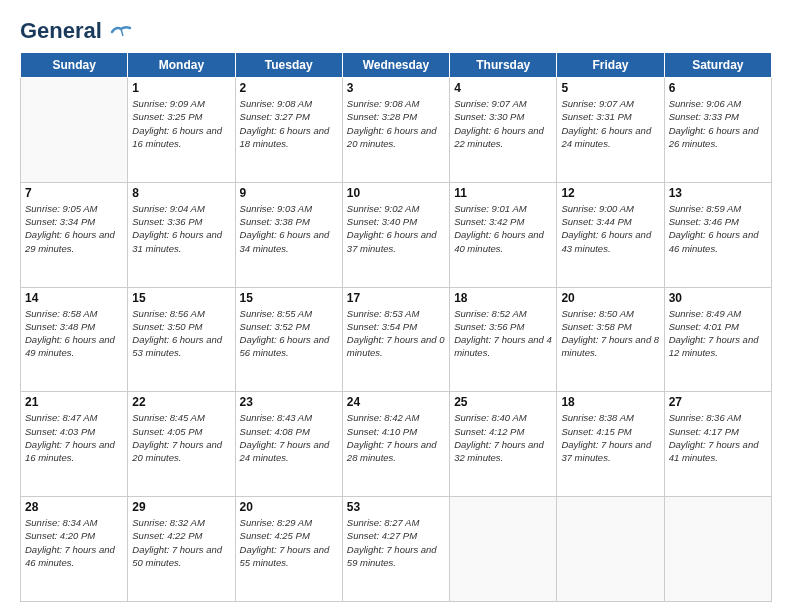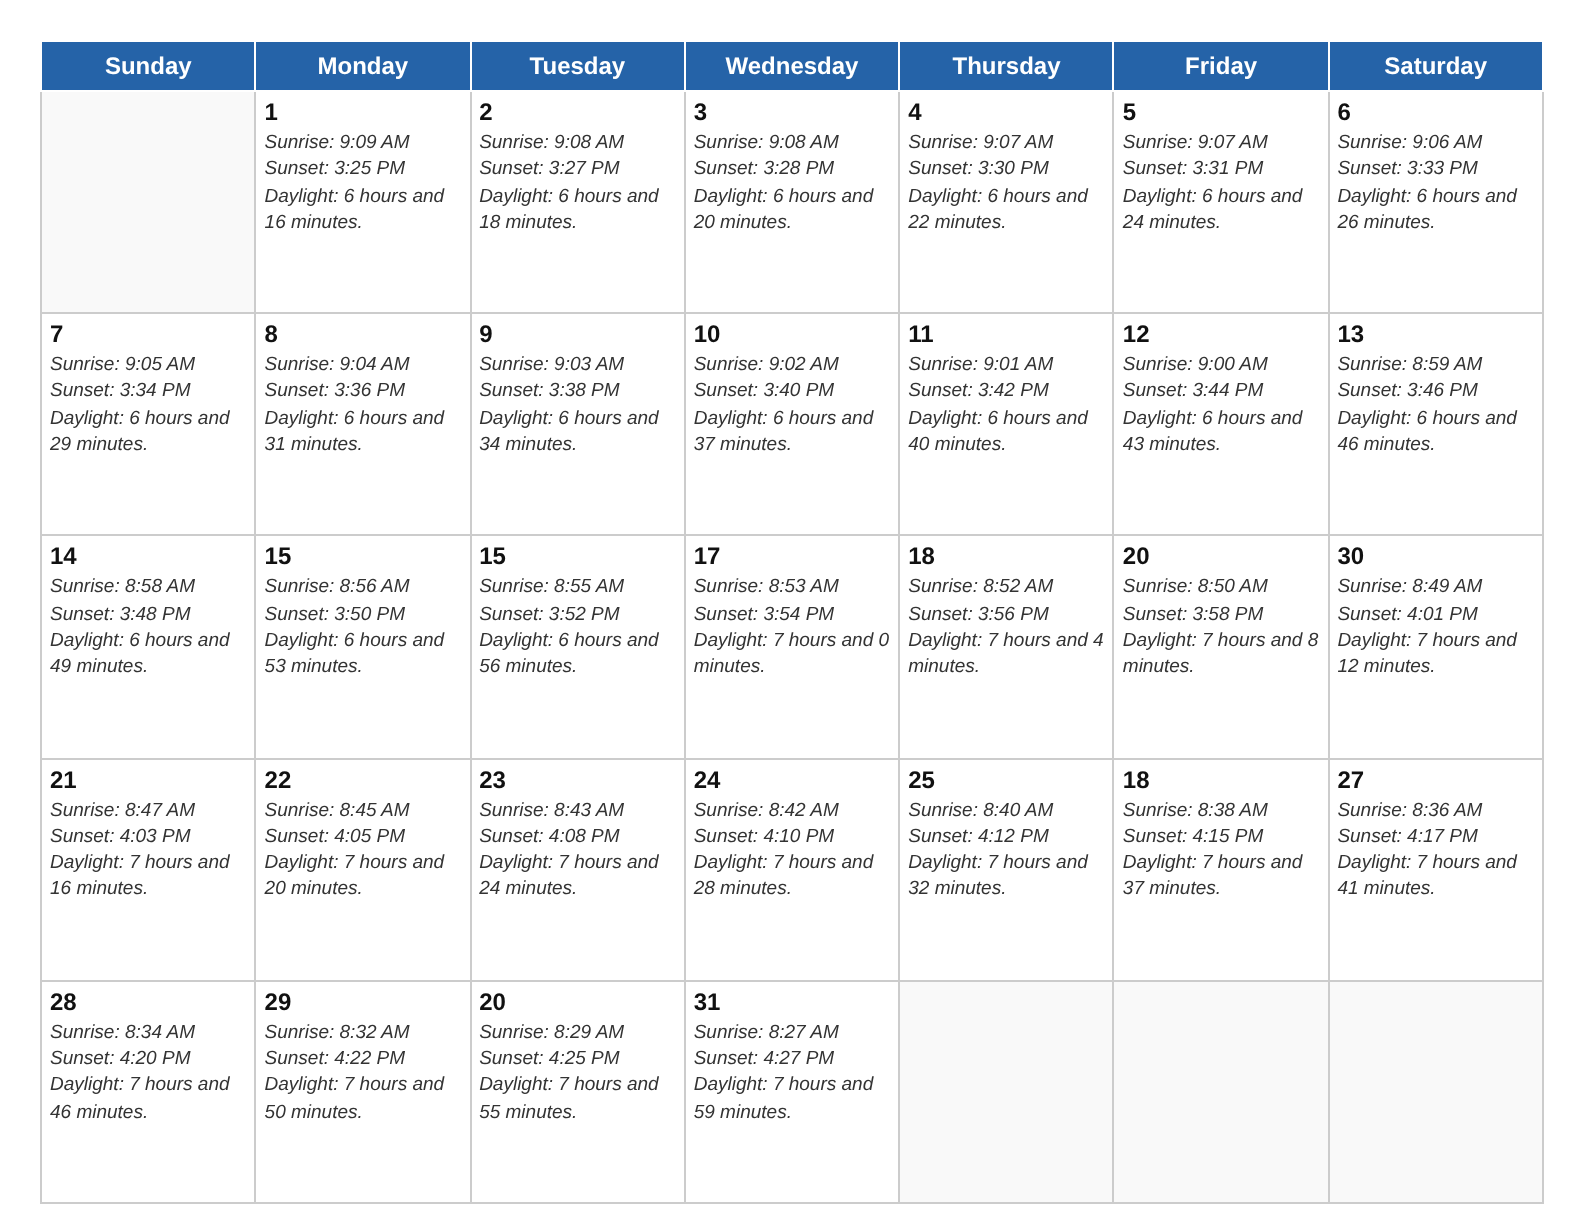--- a/index.html
+++ b/index.html
@@ -75,20 +75,40 @@
     }
     .logo-container {
       display: flex;
       align-items: center;
     }
   </style>
 </head>
 <body>
 
 <div class="page">
+  <div class="header">
+    <div class="logo-container">
+      <div>
+        <div style="display:flex;align-items:center;">
+          <div style="font-size:22px;font-weight:bold;color:#1a3a5c;line-height:1;">
+            <span style="color:#1a3a5c;">General</span>
+            <svg style="display:inline-block;vertical-align:middle;margin-left:2px;" width="22" height="16" viewBox="0 0 22 16">
+              <path d="M2,8 Q6,2 11,5 Q15,2 20,4" stroke="#4a90c4" stroke-width="2.5" fill="none" stroke-linecap="round"></path>
+              <path d="M11,5 L13,12" stroke="#4a90c4" stroke-width="1.5" fill="none"></path>
+            </svg>
+          </div>
+        </div>
+        <div style="font-size:22px;font-weight:bold;color:#4a90c4;line-height:1;margin-top:-2px;"></div>
+      </div>
+    </div>
+    <div class="title-block">
+      <div class="month-title"></div>
+      <div class="location-title"></div>
+    </div>
+  </div>
 
   <table class="calendar-table">
     <thead>
       <tr>
         <th>Sunday</th>
         <th>Monday</th>
         <th>Tuesday</th>
         <th>Wednesday</th>
         <th>Thursday</th>
         <th>Friday</th>
@@ -220,21 +240,21 @@
           </td>
           <td>
             <span class="day-number">29</span>
             <div class="day-info">Sunrise: 8:32 AM<br>Sunset: 4:22 PM<br>Daylight: 7 hours and 50 minutes.</div>
           </td>
           <td>
             <span class="day-number">20</span>
             <div class="day-info">Sunrise: 8:29 AM<br>Sunset: 4:25 PM<br>Daylight: 7 hours and 55 minutes.</div>
           </td>
           <td>
-            <span class="day-number">31</span>
+            <span class="day-number">53</span>
             <div class="day-info">Sunrise: 8:27 AM<br>Sunset: 4:27 PM<br>Daylight: 7 hours and 59 minutes.</div>
           </td>
           <td class="empty-cell"></td>
           <td class="empty-cell"></td>
           <td class="empty-cell"></td>
         </tr>
       </tbody>
   </table>
 </div>
 

